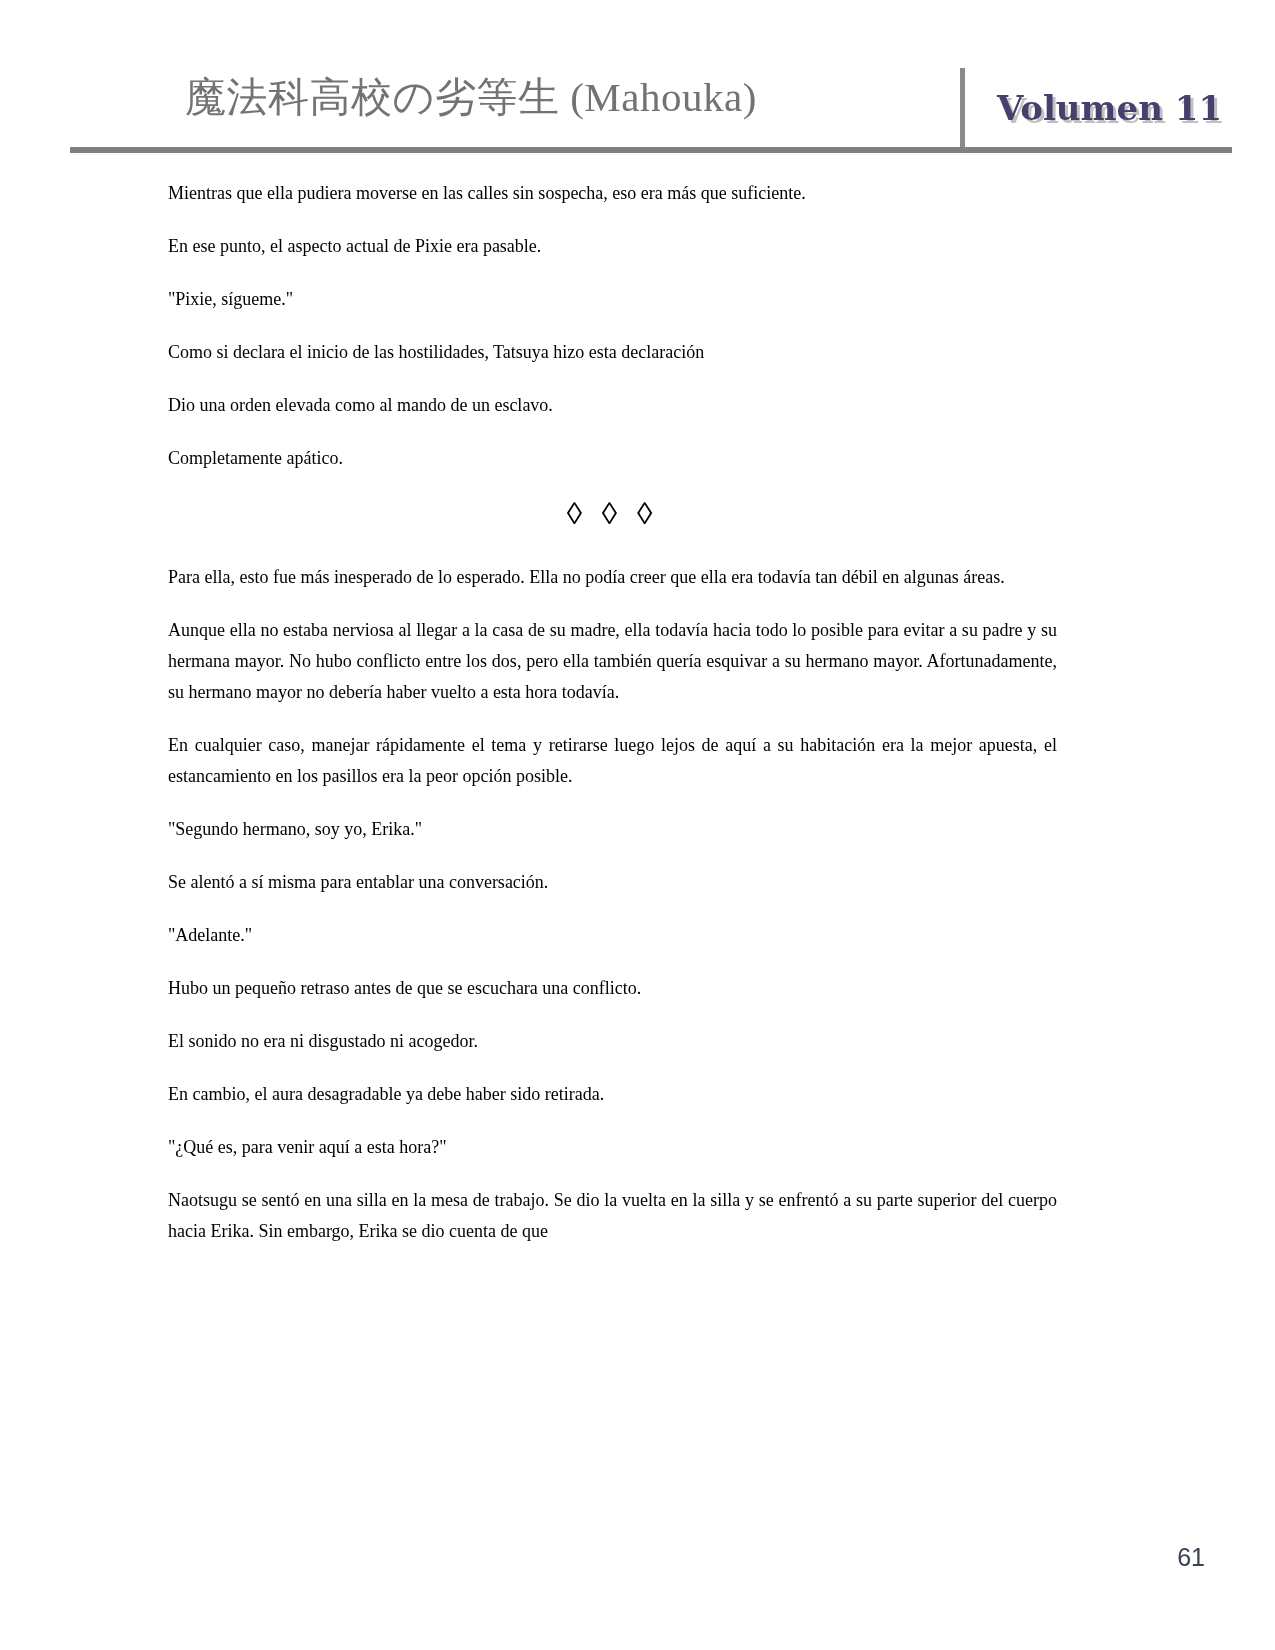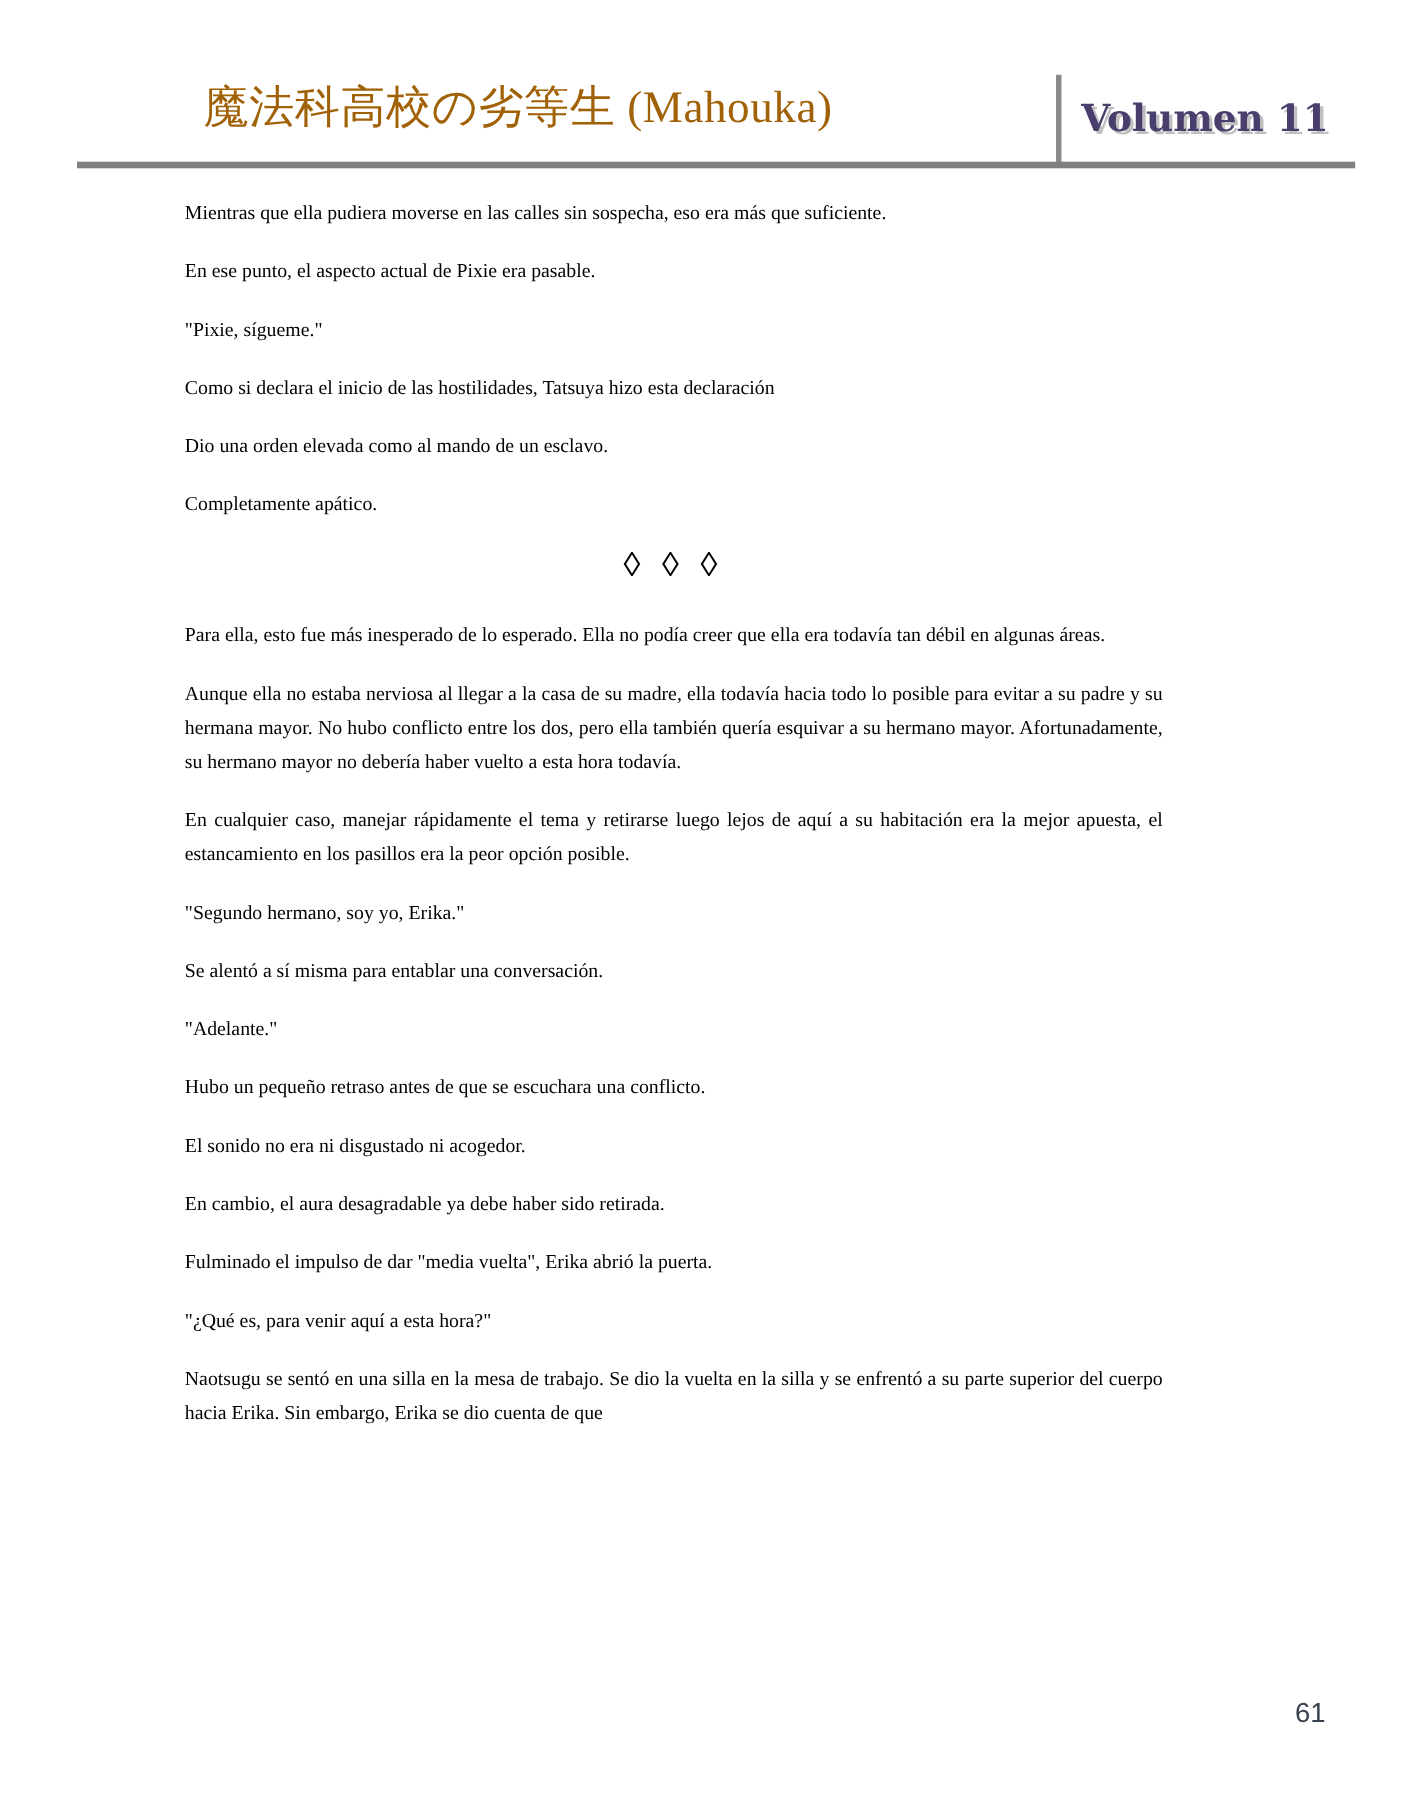--- a/index.html
+++ b/index.html
@@ -17,31 +17,31 @@
   .header {
     position: relative;
     height: 153px;
   }
   .doc-title {
     position: absolute;
     left: 185px;
     bottom: 28px;
     font-size: 41px;
     font-weight: 400;
-    color: #a16207;
+    color: #737373;
     letter-spacing: 0.5px;
     white-space: nowrap;
   }
   .volume-box {
     position: absolute;
     left: 960px;
     top: 68px;
     bottom: 5px;
     border-left: 5px solid #8a8a8a;
-    padding-left: 18px;
+    padding-left: 32px;
     display: flex;
     align-items: center;
   }
   .volume-label {
     font-family: "DejaVu Serif", "Liberation Serif", serif;
     font-size: 34px;
     font-weight: bold;
     color: #4a3e6d;
     text-shadow: 3px 3px 0 rgba(140,140,140,0.55);
     white-space: nowrap;
@@ -104,18 +104,17 @@
     <p class="separator">◊ ◊ ◊</p>
     <p class="paragraph">Para ella, esto fue más inesperado de lo esperado. Ella no podía creer que ella era todavía tan débil en algunas áreas.</p>
     <p class="paragraph">Aunque ella no estaba nerviosa al llegar a la casa de su madre, ella todavía hacia todo lo posible para evitar a su padre y su hermana mayor. No hubo conflicto entre los dos, pero ella también quería esquivar a su hermano mayor. Afortunadamente, su hermano mayor no debería haber vuelto a esta hora todavía.</p>
     <p class="paragraph">En cualquier caso, manejar rápidamente el tema y retirarse luego lejos de aquí a su habitación era la mejor apuesta, el estancamiento en los pasillos era la peor opción posible.</p>
     <p class="paragraph">"Segundo hermano, soy yo, Erika."</p>
     <p class="paragraph">Se alentó a sí misma para entablar una conversación.</p>
     <p class="paragraph">"Adelante."</p>
     <p class="paragraph">Hubo un pequeño retraso antes de que se escuchara una conflicto.</p>
     <p class="paragraph">El sonido no era ni disgustado ni acogedor.</p>
     <p class="paragraph">En cambio, el aura desagradable ya debe haber sido retirada.</p>
-    <p class="paragraph">Fulminado el impulso de dar "media vuelta", Erika abrió la puerta.</p>
     <p class="paragraph">"¿Qué es, para venir aquí a esta hora?"</p>
     <p class="paragraph">Naotsugu se sentó en una silla en la mesa de trabajo. Se dio la vuelta en la silla y se enfrentó a su parte superior del cuerpo hacia Erika. Sin embargo, Erika se dio cuenta de que</p>
   </main>
 
 <div class="page-number">61</div>
 
 </body></html>

